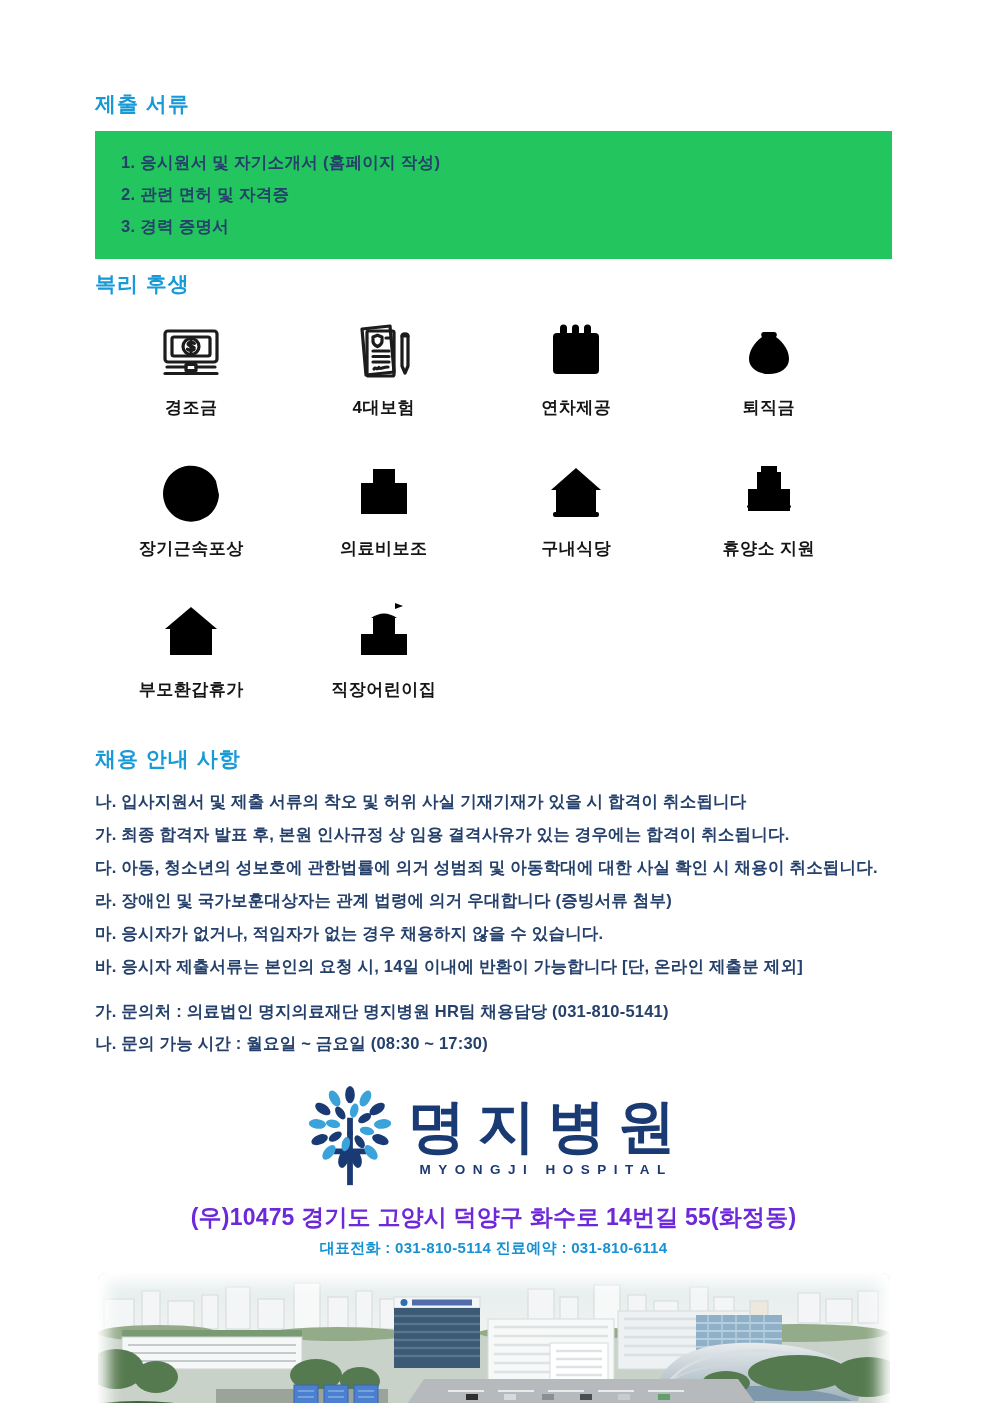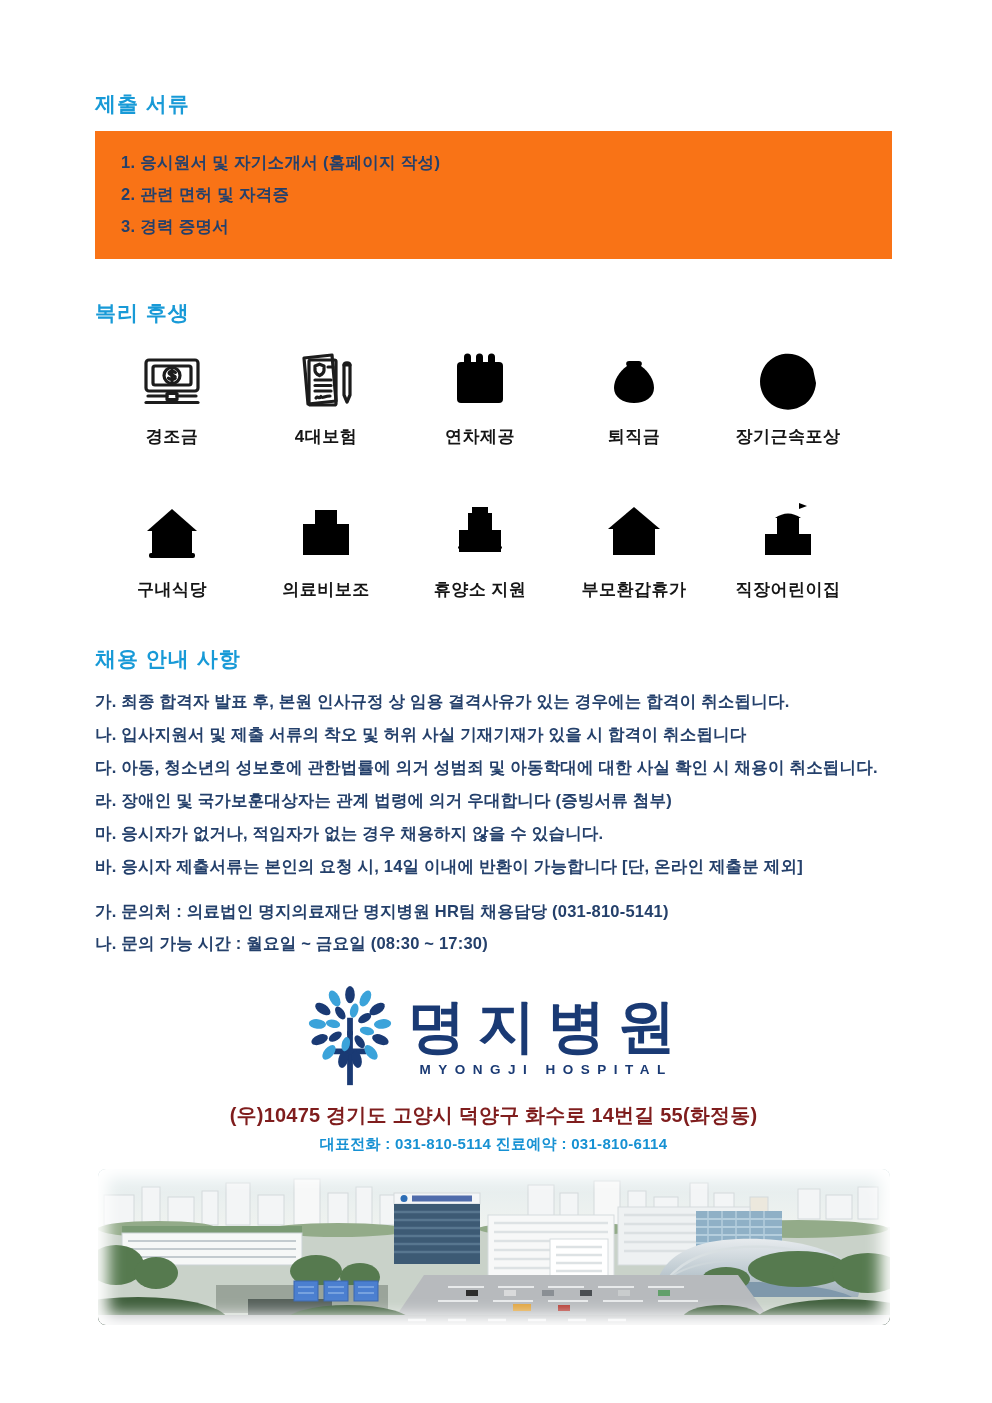--- a/index.html
+++ b/index.html
@@ -6,48 +6,48 @@
   html,body { background:#ffffff; }
   .page {
     position:relative; width:992px; height:1403px; background:#ffffff;
     font-family:"Liberation Sans","DejaVu Sans",sans-serif; overflow:hidden;
   }
   .content { position:absolute; left:95px; top:0; width:797px; }
 
   .sec-title { color:#189ad7; font-size:21px; font-weight:700; letter-spacing:1px; }
   .t-documents { margin-top:90px; }
 
-  .graybox { background:#f97316; margin-top:13px; padding:15px 20px 17px 26px; }
+  .graybox { background:#22c55e; margin-top:13px; padding:15px 20px 17px 26px; }
   .graybox .line { color:#24406b; font-size:16.5px; line-height:32px; font-weight:600; letter-spacing:0.3px; }
 
-  .t-benefits { margin-top:40px; }
+  .t-benefits { margin-top:11px; }
   .icon-grid {
-    display:grid; grid-template-columns:repeat(5,1fr);
-    margin-top:18px; width:770px; row-gap:50px;
+    display:grid; grid-template-columns:repeat(4,1fr);
+    margin-top:18px; width:770px; row-gap:38px;
   }
   .bcell { display:flex; flex-direction:column; align-items:center; }
   .bicon { width:72px; height:72px; display:block; }
   .bicon svg { width:72px; height:72px; display:block; stroke:#1c1c1c; fill:none; stroke-width:3.2; stroke-linecap:round; stroke-linejoin:round; }
   .blabel { margin-top:8px; color:#151515; font-size:17px; font-weight:600; letter-spacing:0.5px; white-space:nowrap; }
 
   .t-notice { margin-top:44px; }
   .plist { margin-top:12px; }
   .plist .pline { color:#24406b; font-size:16.5px; line-height:33px; font-weight:600; letter-spacing:0.2px; white-space:nowrap; }
 
   .t-inquiry { margin-top:50px; }
   .plist.inq .pline { line-height:32px; }
 
   .footer { margin-top:26px; text-align:center; }
   .logo-row { display:flex; align-items:center; justify-content:center; gap:8px; }
   .logo-tree svg { width:100px; height:104px; display:block; }
   .logo-textblock { text-align:left; }
   .logo-kr { color:#1a3a74; font-size:58px; font-weight:800; letter-spacing:12px; line-height:1; }
   .logo-en { color:#1a3a74; font-size:13.5px; font-weight:600; letter-spacing:7.5px; margin-top:7px;padding-left:12px; }
 
-  .address { margin-top:13px; color:#7f1d1d; font-size:20px; font-weight:700; letter-spacing:0.2px; }
+  .address { margin-top:13px; color:#6d28d9; font-size:23px; font-weight:700; letter-spacing:0.2px; }
   .phones  { margin-top:6px; color:#1691d3; font-size:15px; font-weight:700; letter-spacing:0.3px; }
 
   .photo {
     position:relative; margin:15px auto 0; width:792px; height:156px;
     border-radius:8px; overflow:hidden; background:#dfe7e8;
   }
   .photo svg { display:block; width:100%; height:100%; }
   .photo::after { content:""; position:absolute; inset:0; border-radius:8px;
     box-shadow:inset 0 0 16px 10px #ffffff; pointer-events:none; }
 </style>
@@ -133,43 +133,43 @@
             <path d="M53 11l8 13 5-9" fill="none"></path>
             <circle cx="36" cy="37" r="19"></circle>
             <path d="M36 22v4M36 52v4M21 37h4M51 37h4"></path>
             <path d="M36 37V26M36 37l9 5"></path>
           </svg>
         <span class="blabel">장기근속포상</span>
       </div>
 
       <div class="bcell">
         <svg class="bicon" viewBox="0 0 72 72">
-            <path d="M11 33L36 11l25 22"></path>
-            <path d="M16 30v25h40V30"></path>
-            <rect x="13" y="55" width="46" height="5" rx="2"></rect>
-            <path d="M28 27v6M24.5 27v5.5c0 2 1.5 3 3.5 3s3.5-1 3.5-3V27M28 36v13"></path>
-            <ellipse cx="44" cy="31" rx="4" ry="6"></ellipse>
-            <path d="M44 37v12"></path>
-          </svg>
-        <span class="blabel">구내식당</span>
-      </div>
-
-      <div class="bcell">
-        <svg class="bicon" viewBox="0 0 72 72">
             <rect x="13" y="26" width="46" height="31"></rect>
             <rect x="25" y="12" width="22" height="14"></rect>
             <path d="M36 14v10M31 19h10"></path>
             <rect x="17" y="31" width="6" height="5"></rect>
             <rect x="17" y="41" width="6" height="5"></rect>
             <rect x="49" y="31" width="6" height="5"></rect>
             <rect x="49" y="41" width="6" height="5"></rect>
             <rect x="30" y="38" width="12" height="19"></rect>
             <path d="M36 38v19M10 57h52"></path>
           </svg>
         <span class="blabel">의료비보조</span>
+      </div>
+
+      <div class="bcell">
+        <svg class="bicon" viewBox="0 0 72 72">
+            <path d="M11 33L36 11l25 22"></path>
+            <path d="M16 30v25h40V30"></path>
+            <rect x="13" y="55" width="46" height="5" rx="2"></rect>
+            <path d="M28 27v6M24.5 27v5.5c0 2 1.5 3 3.5 3s3.5-1 3.5-3V27M28 36v13"></path>
+            <ellipse cx="44" cy="31" rx="4" ry="6"></ellipse>
+            <path d="M44 37v12"></path>
+          </svg>
+        <span class="blabel">구내식당</span>
       </div>
 
       <div class="bcell">
         <svg class="bicon" viewBox="0 0 72 72">
             <rect x="24" y="15" width="24" height="39"></rect>
             <rect x="28" y="9" width="16" height="6"></rect>
             <path d="M29 20v8M34 20v8M39 20v8M43 20v8M29 33v8M34 33v8M39 33v8M43 33v8"></path>
             <rect x="15" y="32" width="9" height="22"></rect>
             <rect x="48" y="32" width="9" height="22"></rect>
             <path d="M18 37v3M18 44v3M53 37v3M53 44v3"></path>
@@ -208,22 +208,22 @@
             <rect x="31" y="45" width="10" height="12"></rect>
             <path d="M36 45v12M11 57h50"></path>
           </svg>
         <span class="blabel">직장어린이집</span>
       </div>
 
     </div>
 
     <div class="sec-title t-notice">채용 안내 사항</div>
     <div class="plist">
+      <div class="pline">나. 입사지원서 및 제출 서류의 착오 및 허위 사실 기재기재가 있을 시 합격이 취소됩니다</div>
       <div class="pline">가. 최종 합격자 발표 후, 본원 인사규정 상 임용 결격사유가 있는 경우에는 합격이 취소됩니다.</div>
-      <div class="pline">나. 입사지원서 및 제출 서류의 착오 및 허위 사실 기재기재가 있을 시 합격이 취소됩니다</div>
       <div class="pline">다. 아동, 청소년의 성보호에 관한법률에 의거 성범죄 및 아동학대에 대한 사실 확인 시 채용이 취소됩니다.</div>
       <div class="pline">라. 장애인 및 국가보훈대상자는 관계 법령에 의거 우대합니다 (증빙서류 첨부)</div>
       <div class="pline">마. 응시자가 없거나, 적임자가 없는 경우 채용하지 않을 수 있습니다.</div>
       <div class="pline">바. 응시자 제출서류는 본인의 요청 시, 14일 이내에 반환이 가능합니다 [단, 온라인 제출분 제외]</div>
     </div>
 
     <div class="plist inq">
       <div class="pline">가. 문의처 : 의료법인 명지의료재단 명지병원 HR팀 채용담당 (031-810-5141)</div>
       <div class="pline">나. 문의 가능 시간 : 월요일 ~ 금요일 (08:30 ~ 17:30)</div>
     </div>

